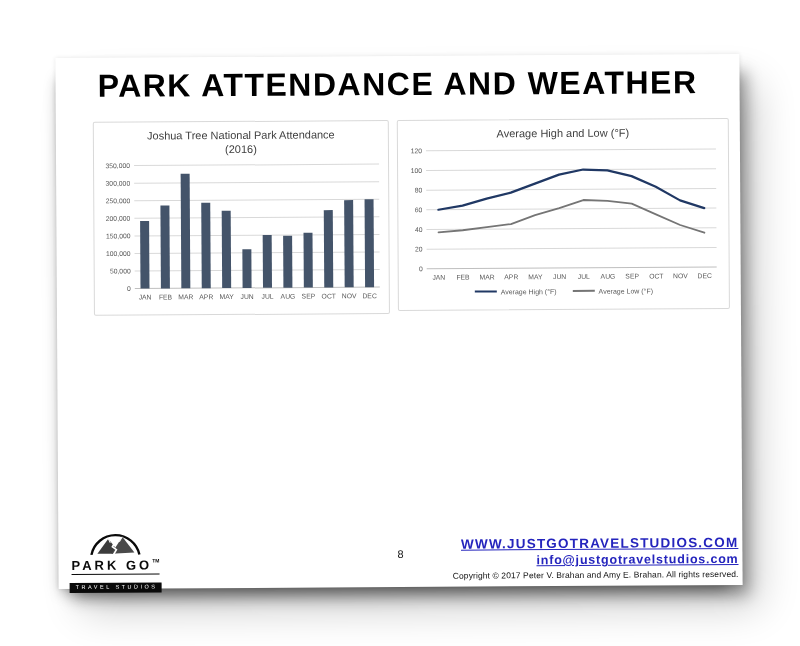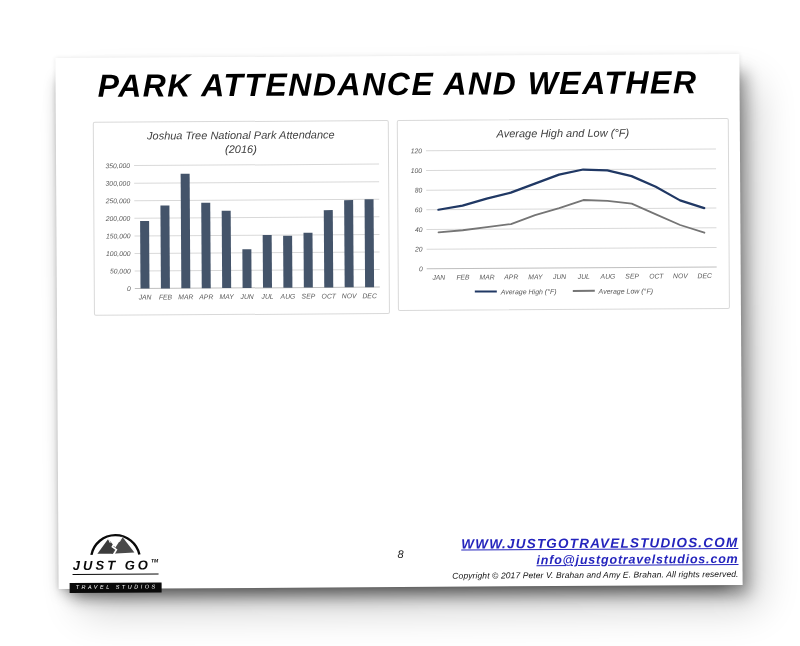--- a/index.html
+++ b/index.html
@@ -1,17 +1,17 @@
 <!DOCTYPE html>
 <html><head>
 <meta charset="utf-8">
 <style>
   html,body{margin:0;padding:0;background:#ffffff;width:800px;height:646px;overflow:hidden;
     font-family:"Liberation Sans",sans-serif;}
-  .stage{position:relative;width:800px;height:646px;font-style:italic;}
+  .stage{position:relative;width:800px;height:646px;}
   .sheet{
     position:absolute;left:57px;top:56px;width:684px;height:531px;background:#ffffff;
     transform:rotate(-0.35deg);transform-origin:50% 50%;
     box-shadow:0 0 4px rgba(0,0,0,0.10),
                -6px 12px 14px -9px rgba(0,0,0,0.35),
                10px 14px 16px -4px rgba(0,0,0,0.38),
                20px 26px 40px -4px rgba(0,0,0,0.20);
   }
   .main-title{
     margin:12px 0 0 0;text-align:center;color:#000;
@@ -149,21 +149,21 @@
 
     <div class="logo">
       <svg class="logo-dome" width="58" height="28" viewBox="0 0 58 28">
         <path d="M5 27 A24.5 24.5 0 0 1 53 27" fill="#ffffff" stroke="#0a0a0a" stroke-width="2.4"></path>
         <polygon points="11,26 22,11 29,20 27,26" fill="#3c3c3c"></polygon>
         <polygon points="25,26 36,9 48,25" fill="#4a4a4a"></polygon>
         <path d="M22 11 L24 15 M36 9 L33 14" stroke="#ffffff" stroke-width="1" fill="none"></path>
         <polyline points="29,14 26,19 30,22 27,27" stroke="#ffffff" stroke-width="1.6" fill="none"></polyline>
       </svg>
       <div>
-        <span class="logo-word"><span>JUST GO</span><span class="logo-tm">TM</span></span>
+        <span class="logo-word"><span>PARK GO</span><span class="logo-tm">TM</span></span>
       </div>
       <div>
         <span class="logo-bar">TRAVEL STUDIOS</span>
       </div>
     </div>
 
     <div class="page-num">8</div>
 
     <div class="links">
       <a href="#" class="site-link">WWW.JUSTGOTRAVELSTUDIOS.COM</a>

